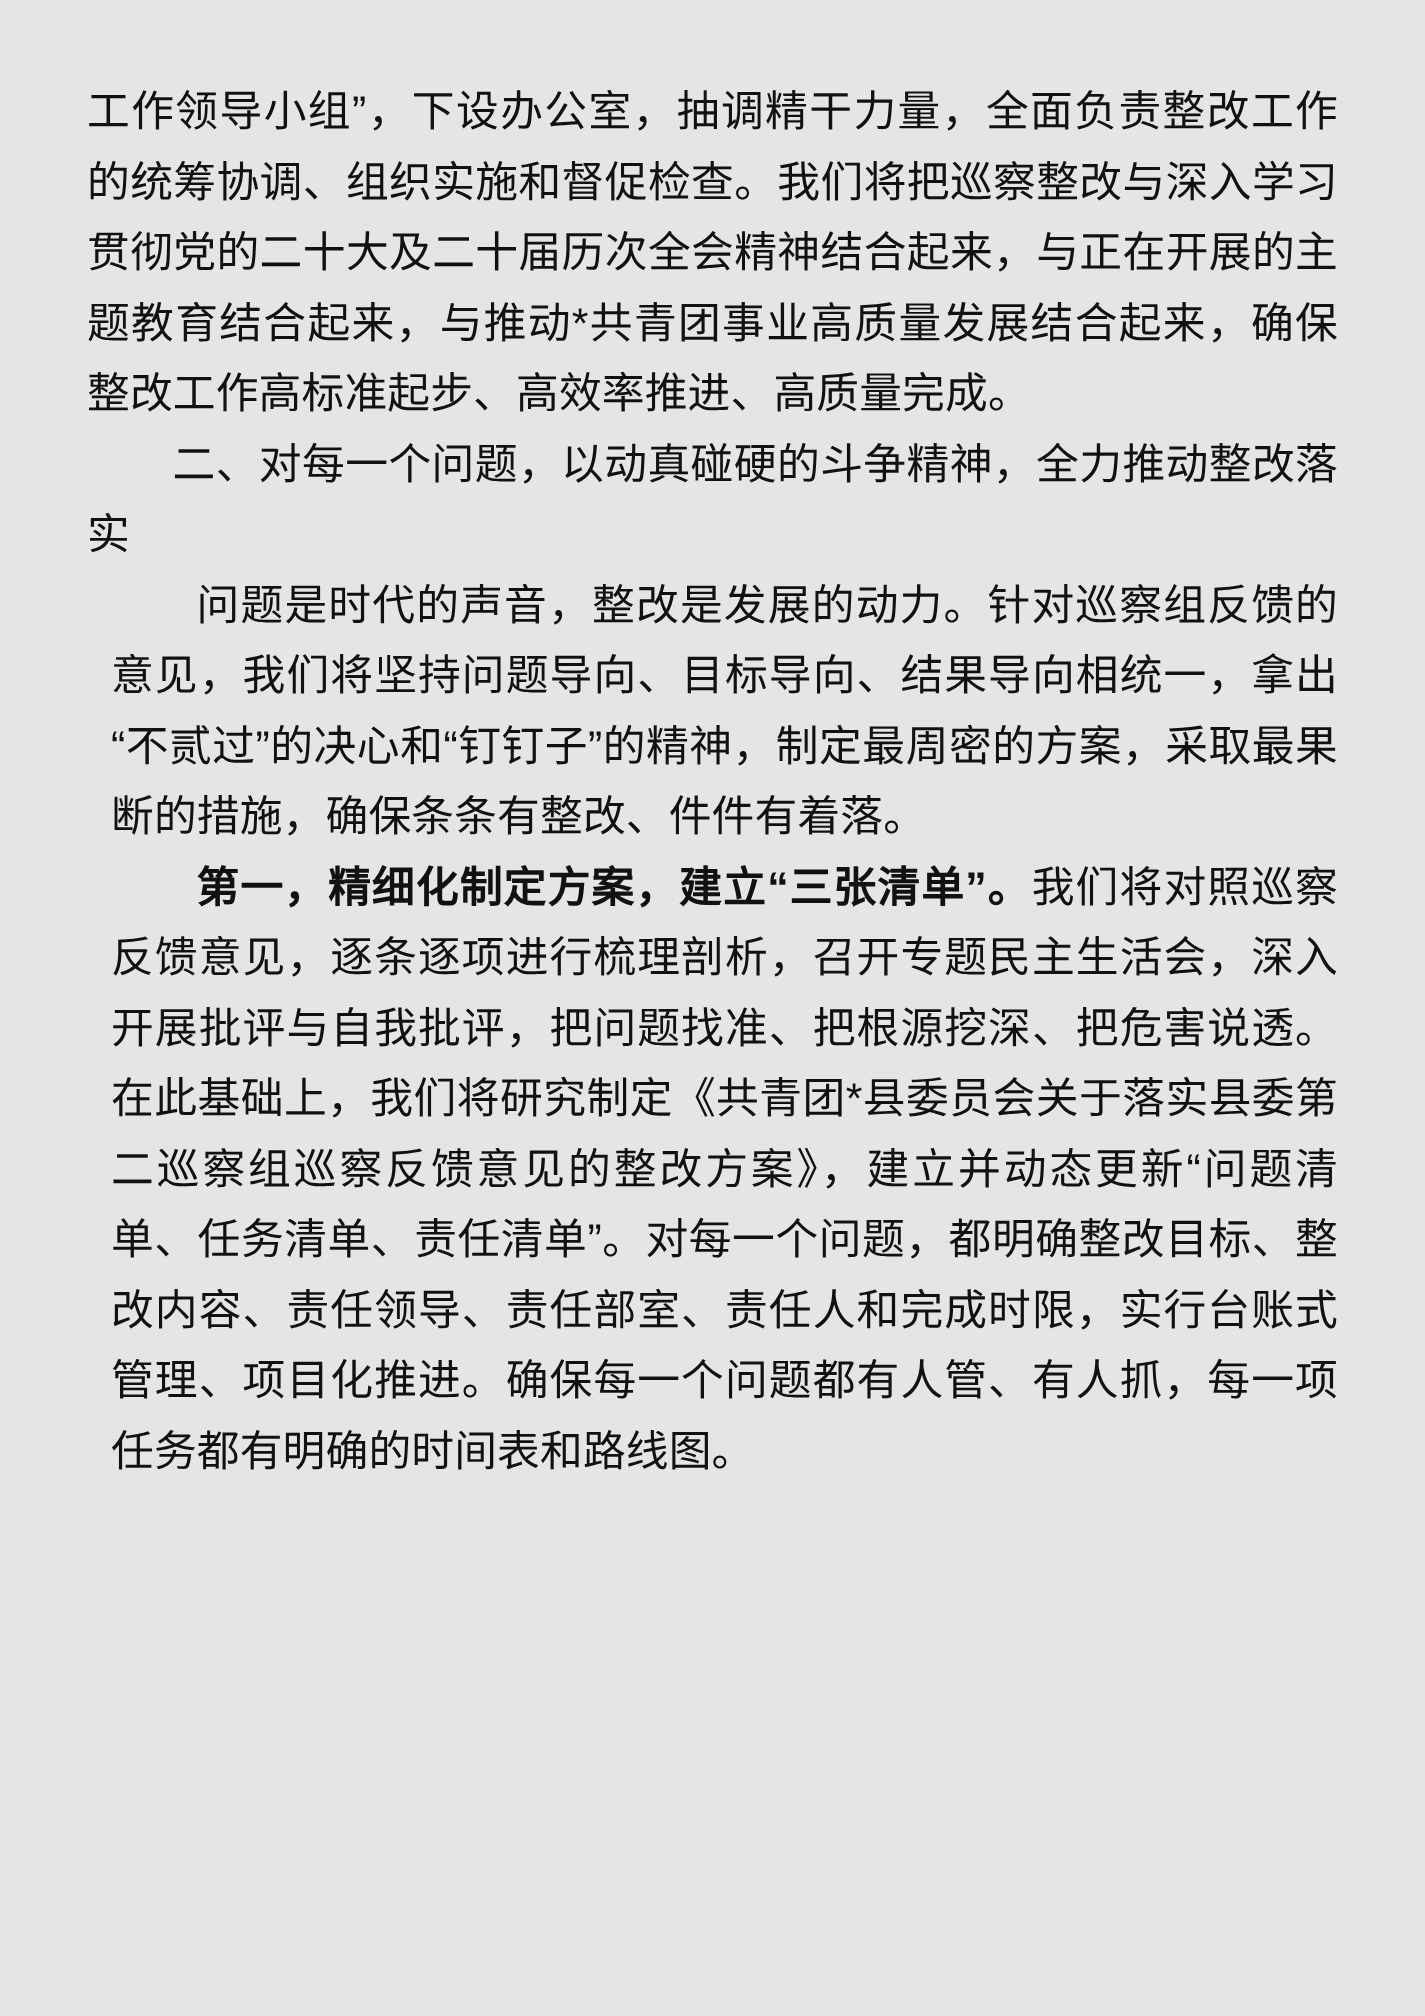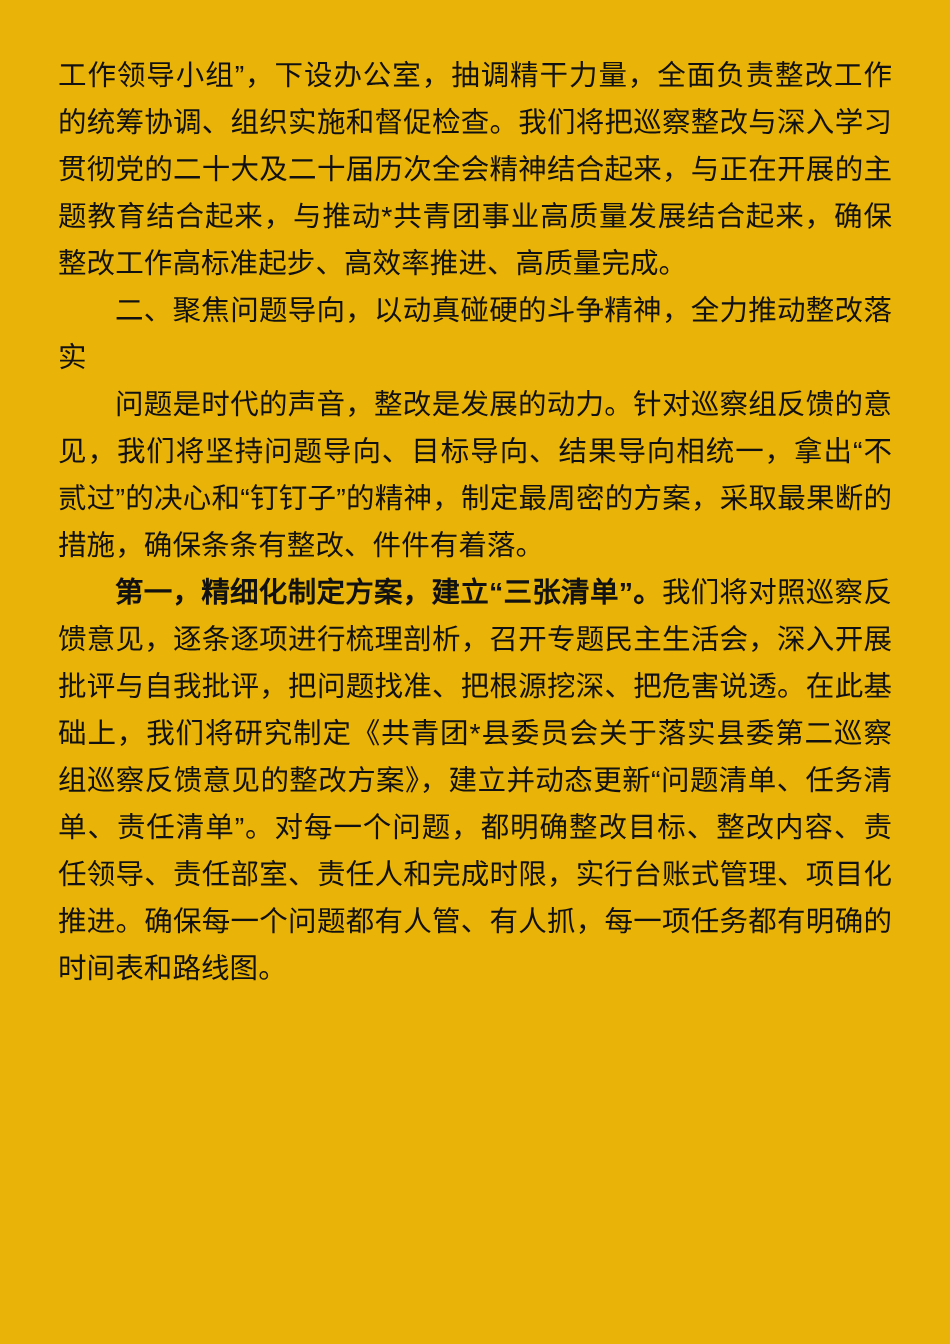--- a/index.html
+++ b/index.html
@@ -6,21 +6,21 @@
   html, body {
     margin: 0;
     padding: 0;
     background: #ffffff;
   }
 
   .page {
     position: relative;
     width: 950px;
     height: 1344px;
-    background: #eab308;
+    background: #e5e5e5;
     box-sizing: border-box;
     padding: 52px 58px 0 58px;
     overflow: hidden;
   }
 
   .doc-body {
     width: 834px;
   }
 
   .para {
@@ -36,41 +36,42 @@
   }
 
   
   .para.cont {
     text-indent: 0;
   }
 
   
   .para.indent {
     text-indent: 2em;
+    margin-left: 16px;
   }
 
   
   .para.section-heading {
     text-indent: 2em;
     font-weight: 400;
   }
 
   .lead {
     font-weight: 700;
   }
 </style>
 </head>
 <body>
 
 <div class="page">
   <div class="doc-body">
 
     <p class="para cont">工作领导小组”，下设办公室，抽调精干力量，全面负责整改工作的统筹协调、组织实施和督促检查。我们将把巡察整改与深入学习贯彻党的二十大及二十届历次全会精神结合起来，与正在开展的主题教育结合起来，与推动*共青团事业高质量发展结合起来，确保整改工作高标准起步、高效率推进、高质量完成。</p>
 
-    <p class="para section-heading">二、聚焦问题导向，以动真碰硬的斗争精神，全力推动整改落实</p>
+    <p class="para section-heading">二、对每一个问题，以动真碰硬的斗争精神，全力推动整改落实</p>
 
     <p class="para indent">问题是时代的声音，整改是发展的动力。针对巡察组反馈的意见，我们将坚持问题导向、目标导向、结果导向相统一，拿出“不贰过”的决心和“钉钉子”的精神，制定最周密的方案，采取最果断的措施，确保条条有整改、件件有着落。</p>
 
     <p class="para indent"><span class="lead">第一，精细化制定方案，建立“三张清单”。</span><span>我们将对照巡察反馈意见，逐条逐项进行梳理剖析，召开专题民主生活会，深入开展批评与自我批评，把问题找准、把根源挖深、把危害说透。在此基础上，我们将研究制定《共青团*县委员会关于落实县委第二巡察组巡察反馈意见的整改方案》，建立并动态更新“问题清单、任务清单、责任清单”。对每一个问题，都明确整改目标、整改内容、责任领导、责任部室、责任人和完成时限，实行台账式管理、项目化推进。确保每一个问题都有人管、有人抓，每一项任务都有明确的时间表和路线图。</span></p>
 
 
   </div>
 </div>
 
 </body></html>

